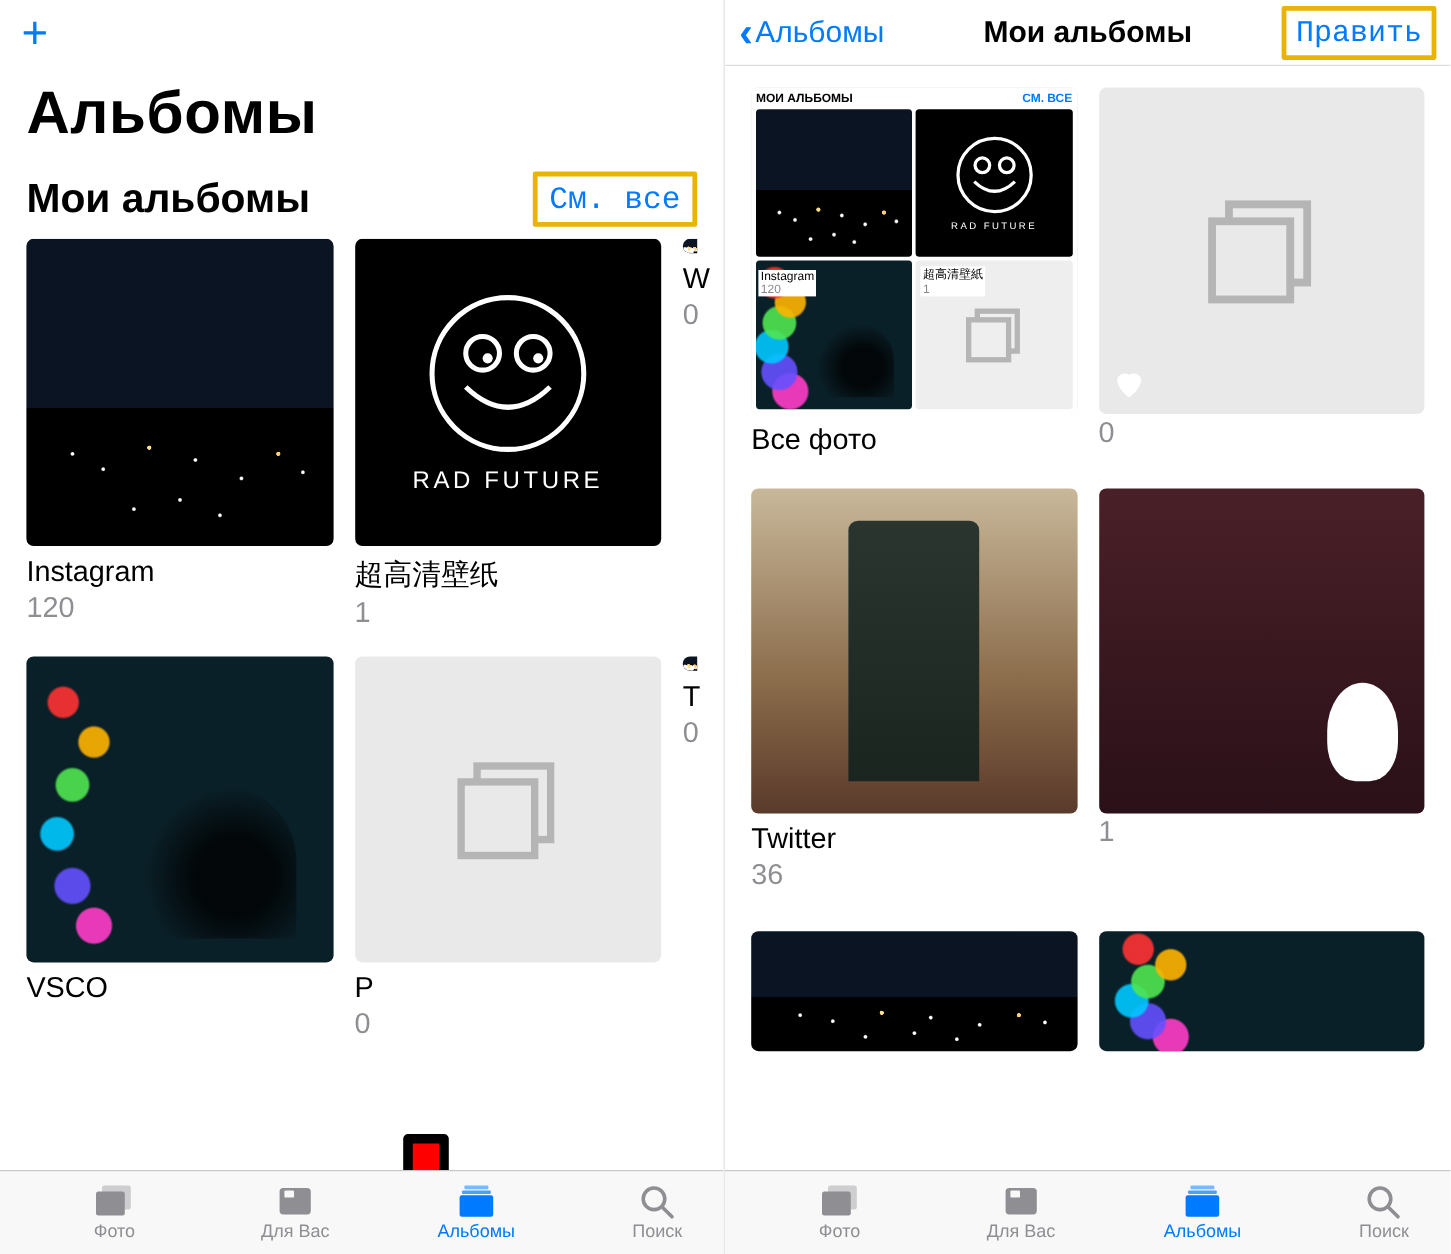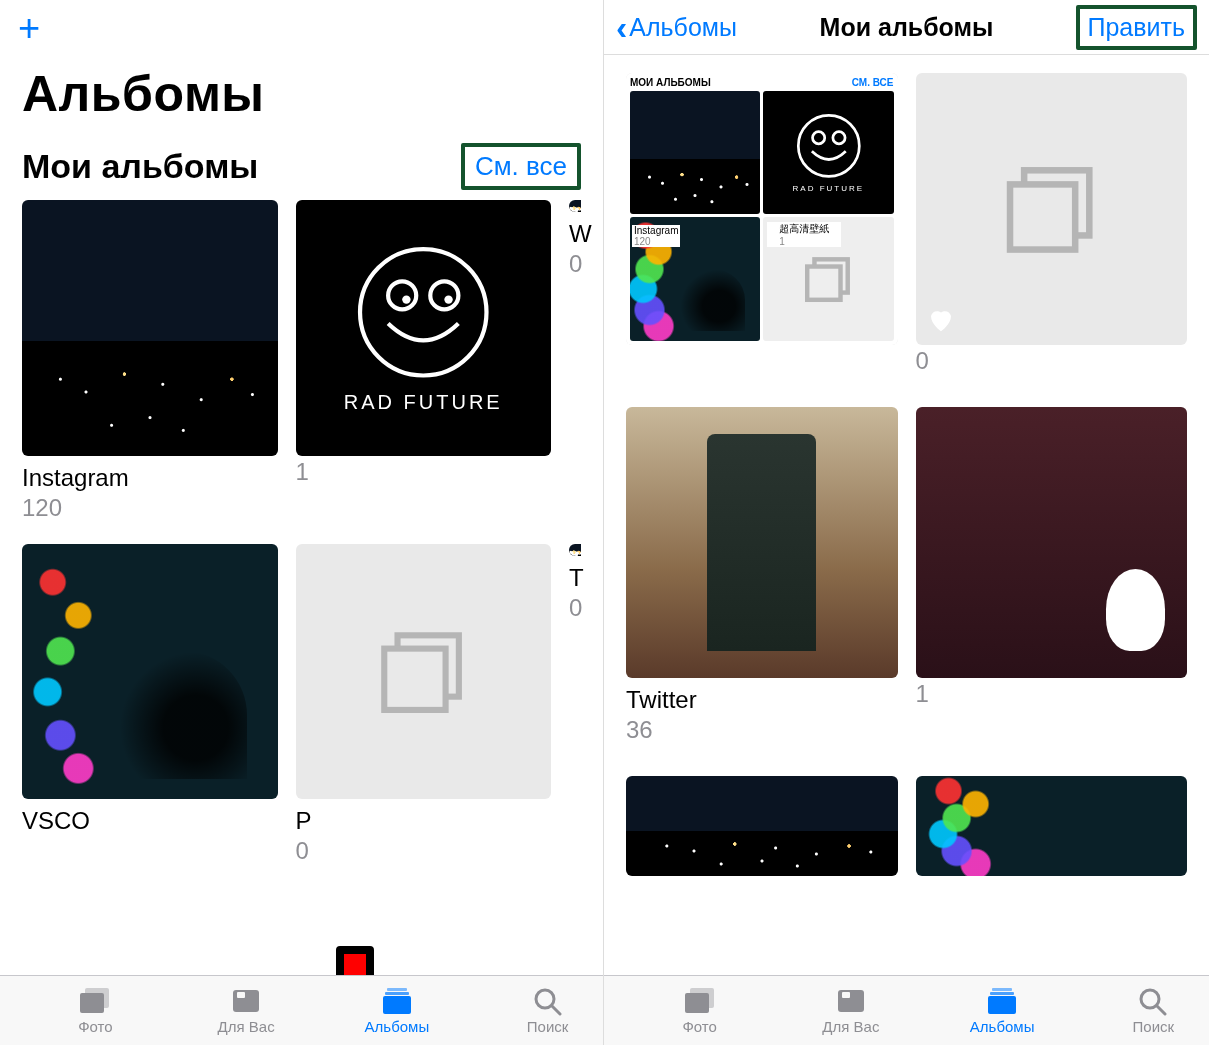--- a/index.html
+++ b/index.html
@@ -27,21 +27,21 @@
   .large-title { font-size: 50px; font-weight: 800; padding: 10px 22px 20px 22px; letter-spacing: 0.5px; }
 
   .section-header {
     display: flex; align-items: center; justify-content: space-between;
     padding: 0 22px 10px 22px;
   }
   .section-title { font-size: 34px; font-weight: 700; }
   .see-all {
     color: #007aff; font-size: 26px; padding: 4px 10px; cursor: pointer;
   }
-  .red-box { border: 4px solid #14532d; border-radius: 2px; }
+  .red-box { border: 4px solid #eab308; border-radius: 2px; font-family: Liberation Mono, monospace; }
 
   
   .navbar {
     height: 55px; display: flex; align-items: center;
     padding: 0 12px; border-bottom: 1px solid #ddd; position: relative;
   }
   .back-btn { display: flex; align-items: center; color: #007aff; font-size: 25px; cursor: pointer; }
   .back-chevron { font-size: 34px; font-weight: 600; margin-right: 2px; line-height: 1; }
   .nav-title { position: absolute; left: 0; right: 0; text-align: center; font-size: 25px; font-weight: 700; pointer-events: none; }
   .edit-btn { position: absolute; right: 12px; color: #007aff; font-size: 25px; padding: 4px 8px; cursor: pointer; }
@@ -201,20 +201,21 @@
           <svg class="radf-face" viewBox="0 0 100 100">
             <circle cx="50" cy="50" r="45" fill="none" stroke="#fff" stroke-width="3"></circle>
             <circle cx="35" cy="38" r="10" fill="none" stroke="#fff" stroke-width="3"></circle>
             <circle cx="65" cy="38" r="10" fill="none" stroke="#fff" stroke-width="3"></circle>
             <circle cx="38" cy="41" r="3" fill="#fff"></circle>
             <circle cx="68" cy="41" r="3" fill="#fff"></circle>
             <path d="M25 58 Q50 82 75 58" fill="none" stroke="#fff" stroke-width="3"></path>
           </svg>
           <div class="radf-text-big">RAD FUTURE</div>
         </div>
+        <div class="album-name">超高清壁纸</div>
         <div class="album-count">1</div>
       </div>
       <div class="album peek">
         <div class="thumb thumb-night"></div>
         <div class="album-name">W</div>
         <div class="album-count">0</div>
       </div>
     </div>
 
     <div class="album-row">
@@ -316,24 +317,25 @@
             <div class="stack-small">
               <svg viewBox="0 0 100 100" style="width:45%;height:45%">
                 <rect x="25" y="15" width="60" height="60" fill="none" stroke="#b5b5b5" stroke-width="8"></rect>
                 <rect x="12" y="28" width="60" height="60" fill="#eee" stroke="#b5b5b5" stroke-width="8"></rect>
               </svg>
             </div>
           </div>
           <div style="position:absolute;left:6px;bottom:36%;font-size:10px;color:#000;background:#fff;padding:0 2px">
             <span>Instagram</span><br><span style="color:#888">120</span>
           </div>
-          <div style="position:absolute;left:52%;bottom:36%;font-size:10px;color:#000;background:#fff;padding:0 12px">
+          <div style="position:absolute;left:52%;bottom:36%;font-size:10px;color:#000;background:#fff;padding:0 2px">
             <span>超高清壁紙</span><br><span style="color:#888">1</span>
           </div>
         </div>
+        <div class="album-name">Все фото</div>
       </div>
 
       <div class="r-album">
         <div class="thumb thumb-empty-album">
           <svg class="stack-icon-sm" viewBox="0 0 100 100">
             <rect x="25" y="15" width="60" height="60" fill="none" stroke="#b5b5b5" stroke-width="6"></rect>
             <rect x="12" y="28" width="60" height="60" fill="#e9e9e9" stroke="#b5b5b5" stroke-width="6"></rect>
           </svg>
           <svg class="heart-icon" viewBox="0 0 24 24">
             <path d="M12 21s-8-5.5-8-12a5 5 0 0 1 8-3 5 5 0 0 1 8 3c0 6.5-8 12-8 12z" fill="#fff"></path>

